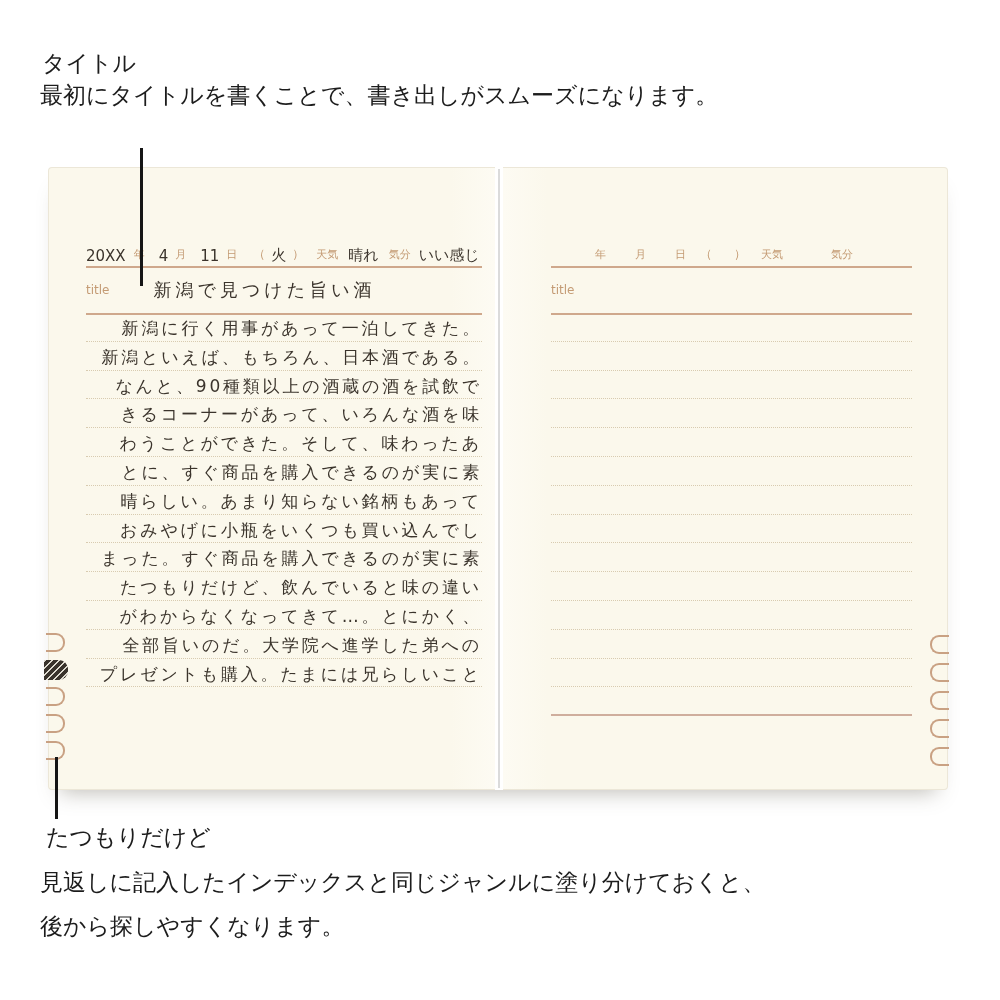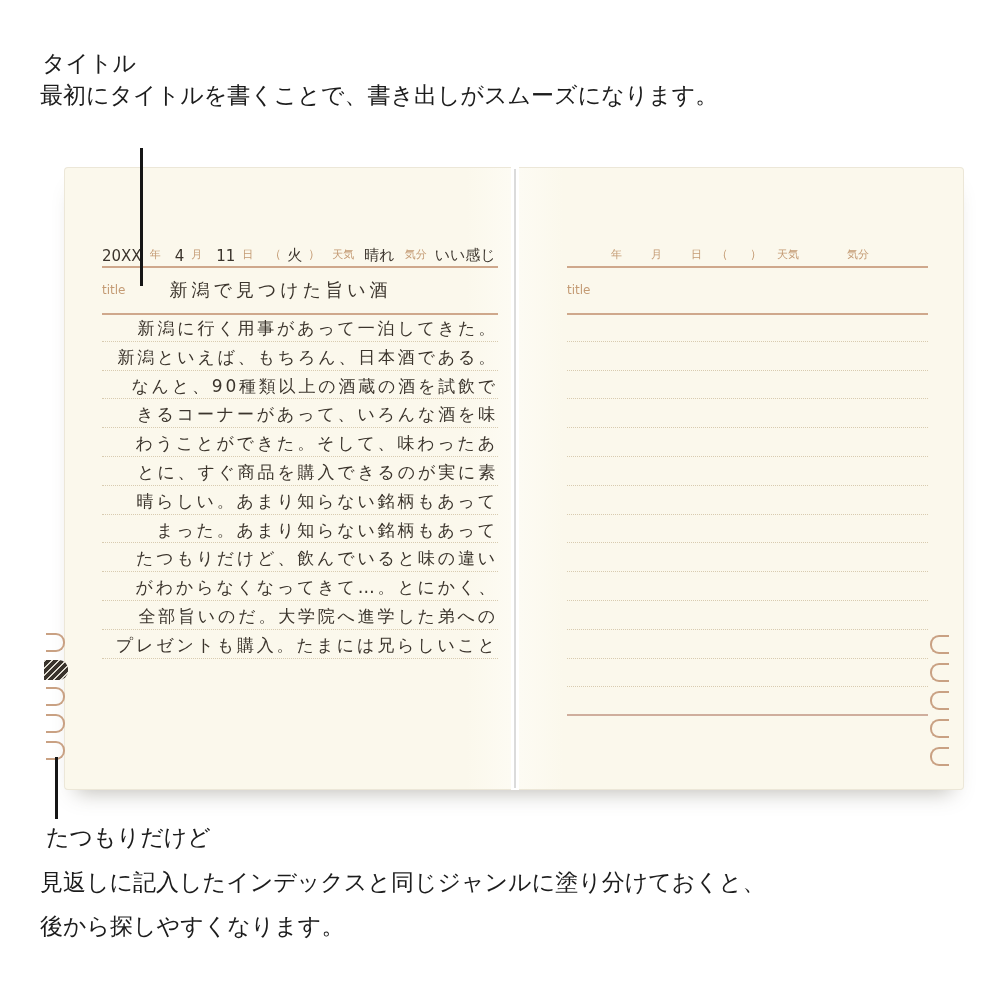--- a/index.html
+++ b/index.html
@@ -14,21 +14,21 @@
   .anno-bottom-label{left:46px;top:824px;}
   .anno-bottom-desc1{left:40px;top:869px;}
   .anno-bottom-desc2{left:40px;top:913px;}
   
   .callout-line{position:absolute;width:3px;background:#151515;z-index:6;}
   .callout-top{left:140px;top:148px;height:138px;}
   .callout-bottom{left:55px;top:757px;height:62px;}
   
   .notebook{
     position:absolute;left:48px;top:167px;width:900px;height:623px;display:flex;
-    border-radius:8px;box-shadow:0 14px 20px -12px rgba(90,84,70,.4);margin-left:16px;
+    border-radius:8px;box-shadow:0 14px 20px -12px rgba(90,84,70,.4);
   }
   .page{position:relative;background:#fbf8ec;box-sizing:border-box;}
   .page.left{width:447px;border:1px solid #ece7d8;border-right:none;border-radius:4px 0 0 4px;
     background:linear-gradient(to right,#fbf8ec 90%,#fdfbf3 100%);}
   .page.right{flex:1;border:1px solid #ece7d8;border-left:none;border-radius:0 4px 4px 0;
     background:linear-gradient(to left,#fbf8ec 90%,#fdfbf3 100%);}
   .gutter{width:8px;background:#ffffff;position:relative;}
   .gutter::after{content:"";position:absolute;left:3px;top:2px;bottom:2px;width:2px;background:#dbdbdb;}
   
   .date-row{position:absolute;top:72px;height:26px;border-bottom:2px solid #cfa88c;
@@ -92,21 +92,22 @@
         <span class="title-val">新潟で見つけた旨い酒</span>
       </div>
       <div class="body">
         <div class="body-line">新潟に行く用事があって一泊してきた。</div>
         <div class="body-line">新潟といえば、もちろん、日本酒である。</div>
         <div class="body-line">なんと、90種類以上の酒蔵の酒を試飲で</div>
         <div class="body-line">きるコーナーがあって、いろんな酒を味</div>
         <div class="body-line">わうことができた。そして、味わったあ</div>
         <div class="body-line">とに、すぐ商品を購入できるのが実に素</div>
         <div class="body-line">晴らしい。あまり知らない銘柄もあって</div>
-        <div class="body-line">まった。あまり知らない銘柄もあって</div>
+        <div class="body-line">おみやげに小瓶をいくつも買い込んでし</div>
+        <div class="body-line">まった。すぐ商品を購入できるのが実に素</div>
         <div class="body-line">たつもりだけど、飲んでいると味の違い</div>
         <div class="body-line">がわからなくなってきて…。とにかく、</div>
         <div class="body-line">全部旨いのだ。大学院へ進学した弟への</div>
         <div class="body-line">プレゼントも購入。たまには兄らしいこと</div>
       </div>
     </div>
 
     <div class="gutter"></div>
 
     <div class="page right">

